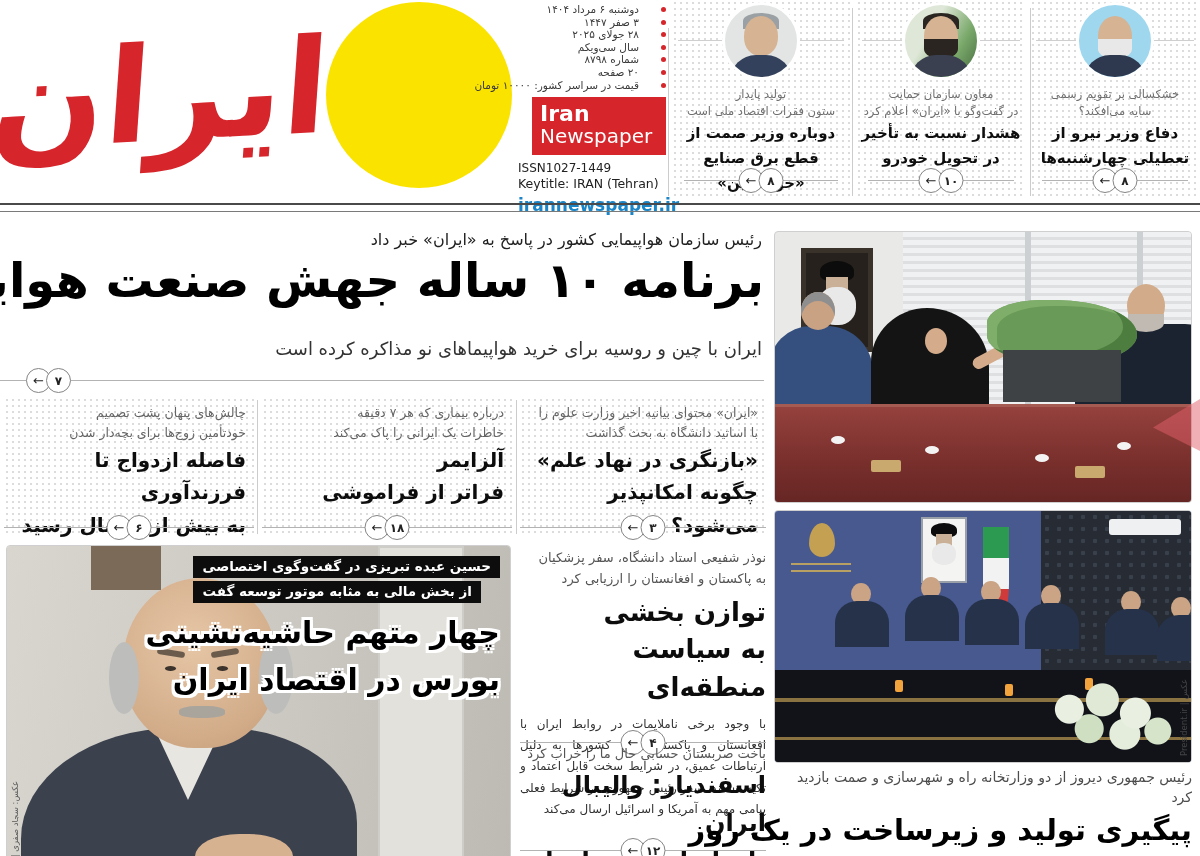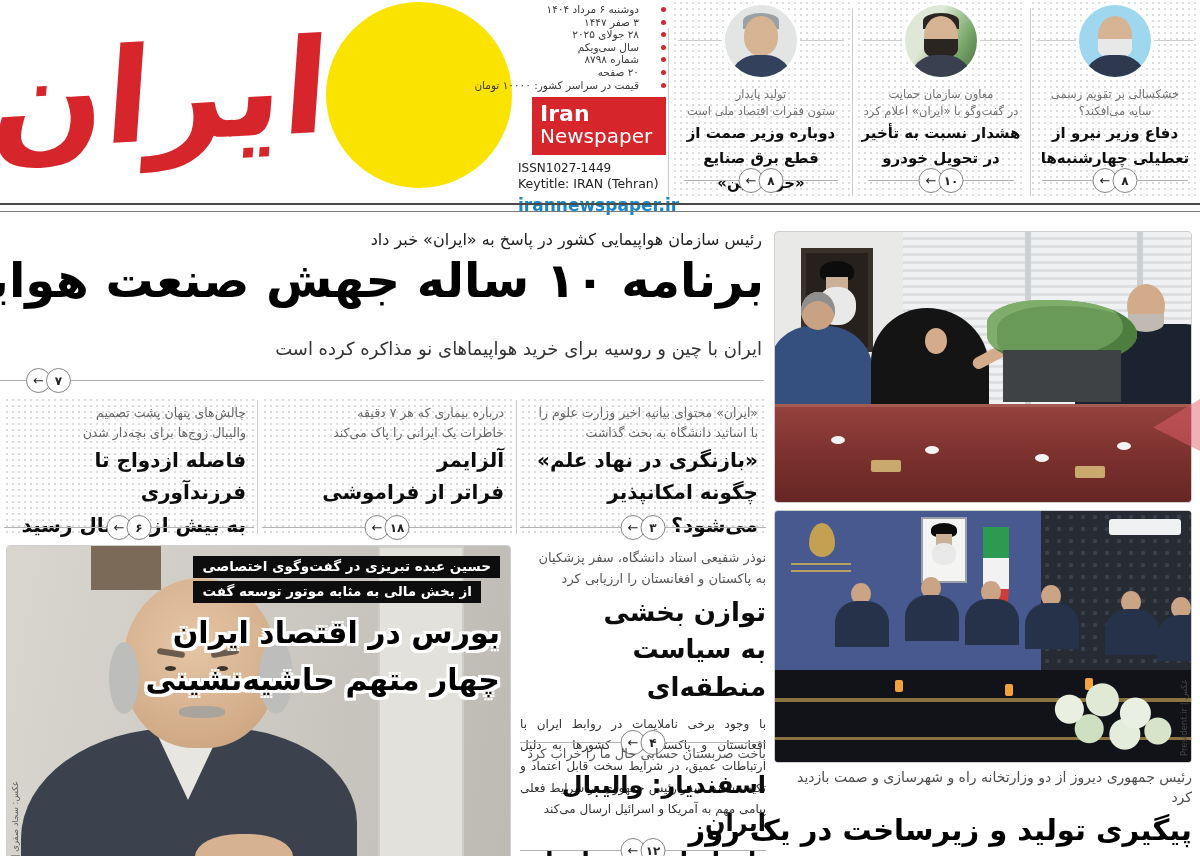--- a/index.html
+++ b/index.html
@@ -339,21 +339,21 @@
       <span class="pw-cc">
           <span class="pw-circle">←</span>
           <span class="pw-circle num">۱۸</span>
         </span>
     </div>
   </div>
 
   <div class="midbox dotted" style="left:4px;width:250px;">
     <div class="mb-kicker">
       <div>چالش‌های پنهان پشت تصمیم</div>
-      <div>والیبال زوج‌ها برای بچه‌دار شدن</div>
+      <div>خودتأمین زوج‌ها برای بچه‌دار شدن</div>
     </div>
     <div class="mb-head">
       <div>فاصله ازدواج تا فرزندآوری</div>
       <div>به بیش از ۴ سال رسید</div>
     </div>
     <div class="pw center">
       <span class="pw-line"></span>
       <span class="pw-cc">
           <span class="pw-circle">←</span>
           <span class="pw-circle num">۶</span>
@@ -374,22 +374,22 @@
     <div class="f-brow" style="left:204px;top:104px;transform:rotate(-9deg);"></div>
     <div class="f-eye" style="left:158px;top:120px;"></div>
     <div class="f-eye" style="left:210px;top:120px;"></div>
     <div class="f-must"></div>
     <div class="f-hand"></div>
     <div class="f-kicker">
       <div class="row"><span class="strip">حسین عبده تبریزی در گفت‌وگوی اختصاصی</span></div>
       <div class="row"><span class="strip">از بخش مالی به مثابه موتور توسعه گفت</span></div>
     </div>
     <div class="f-head-text">
+      <div>چهار متهم حاشیه‌نشینی</div>
       <div>بورس در اقتصاد ایران</div>
-      <div>چهار متهم حاشیه‌نشینی</div>
     </div>
     <div class="vcredit" style="left:3px;bottom:8px;">عکس: سجاد صفری | ایران</div>
   </div>
 
   <div class="balance">
     <div class="b-kicker">
       <div>نوذر شفیعی استاد دانشگاه، سفر پزشکیان</div>
       <div>به پاکستان و افغانستان را ارزیابی کرد</div>
     </div>
     <div class="b-head">

